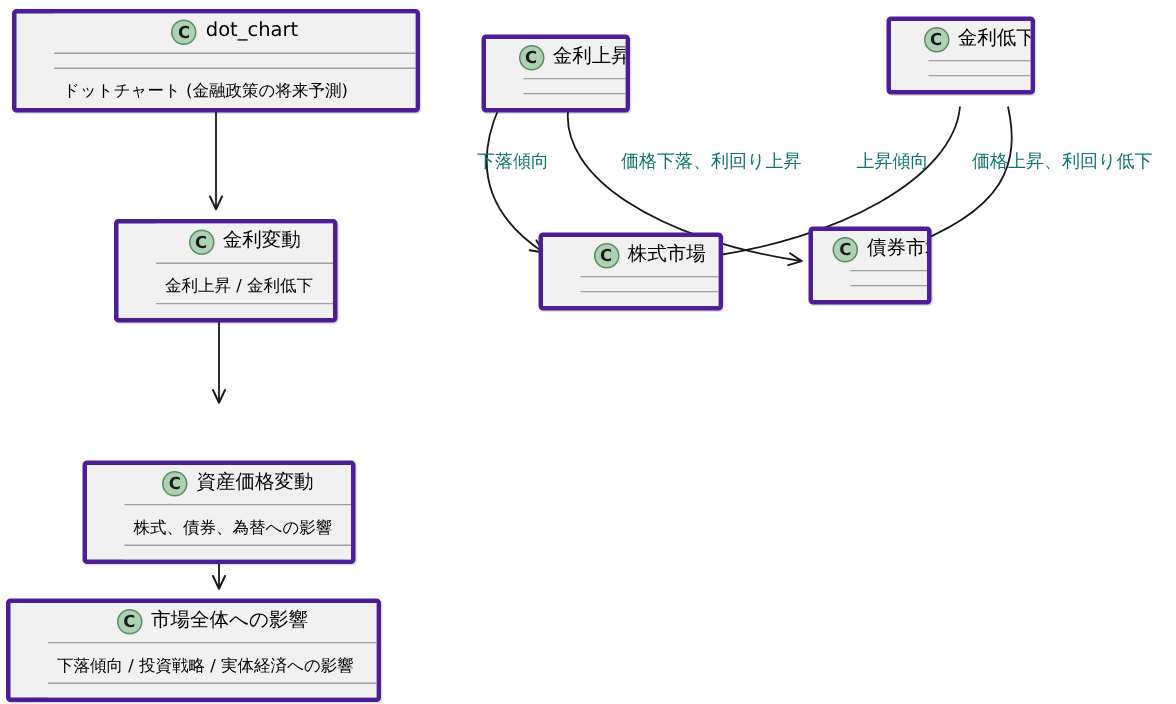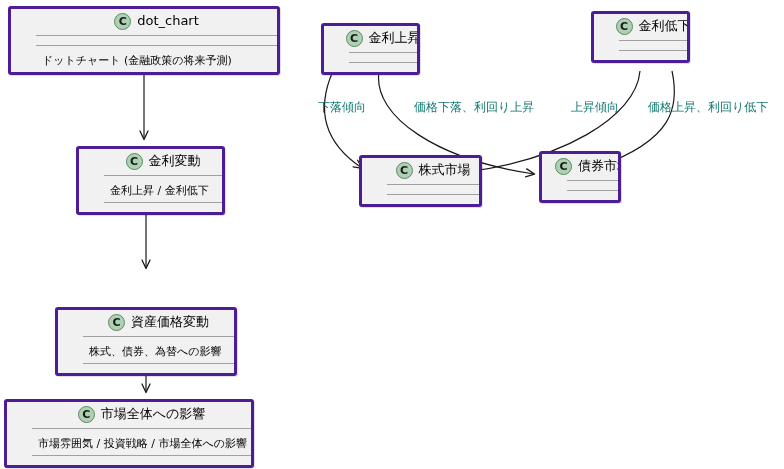--- a/index.html
+++ b/index.html
@@ -188,21 +188,21 @@
     <div class="uml-empty"></div>
   </div>
 
   <div class="uml-class" id="node-market-impact">
     <div class="uml-head">
       <span class="class-icon"></span>
       <span class="uml-title">市場全体への影響</span>
     </div>
     <div class="uml-sep"></div>
     <div class="uml-row">
-      <span class="uml-attr">市場雰囲気 / 投資戦略 / 市場全体への影響</span>
+      <span class="uml-attr">下落傾向 / 投資戦略 / 実体経済への影響</span>
     </div>
     <div class="uml-sep"></div>
     <div class="uml-empty"></div>
   </div>
 
   <div class="uml-class" id="node-rate-up">
     <div class="uml-head">
       <span class="class-icon"></span>
       <span class="uml-title">金利上昇</span>
     </div>

